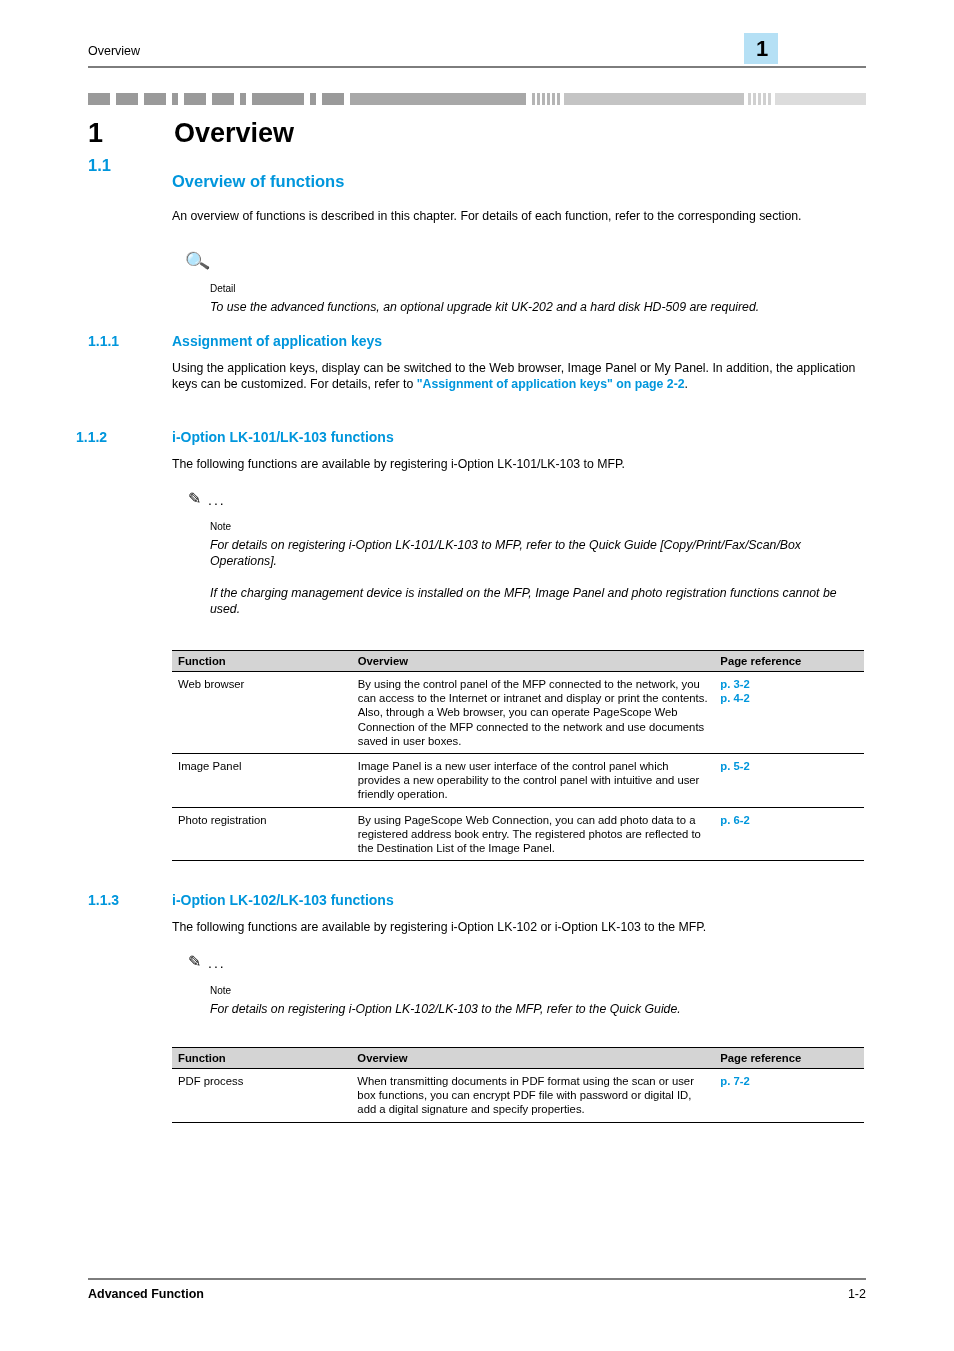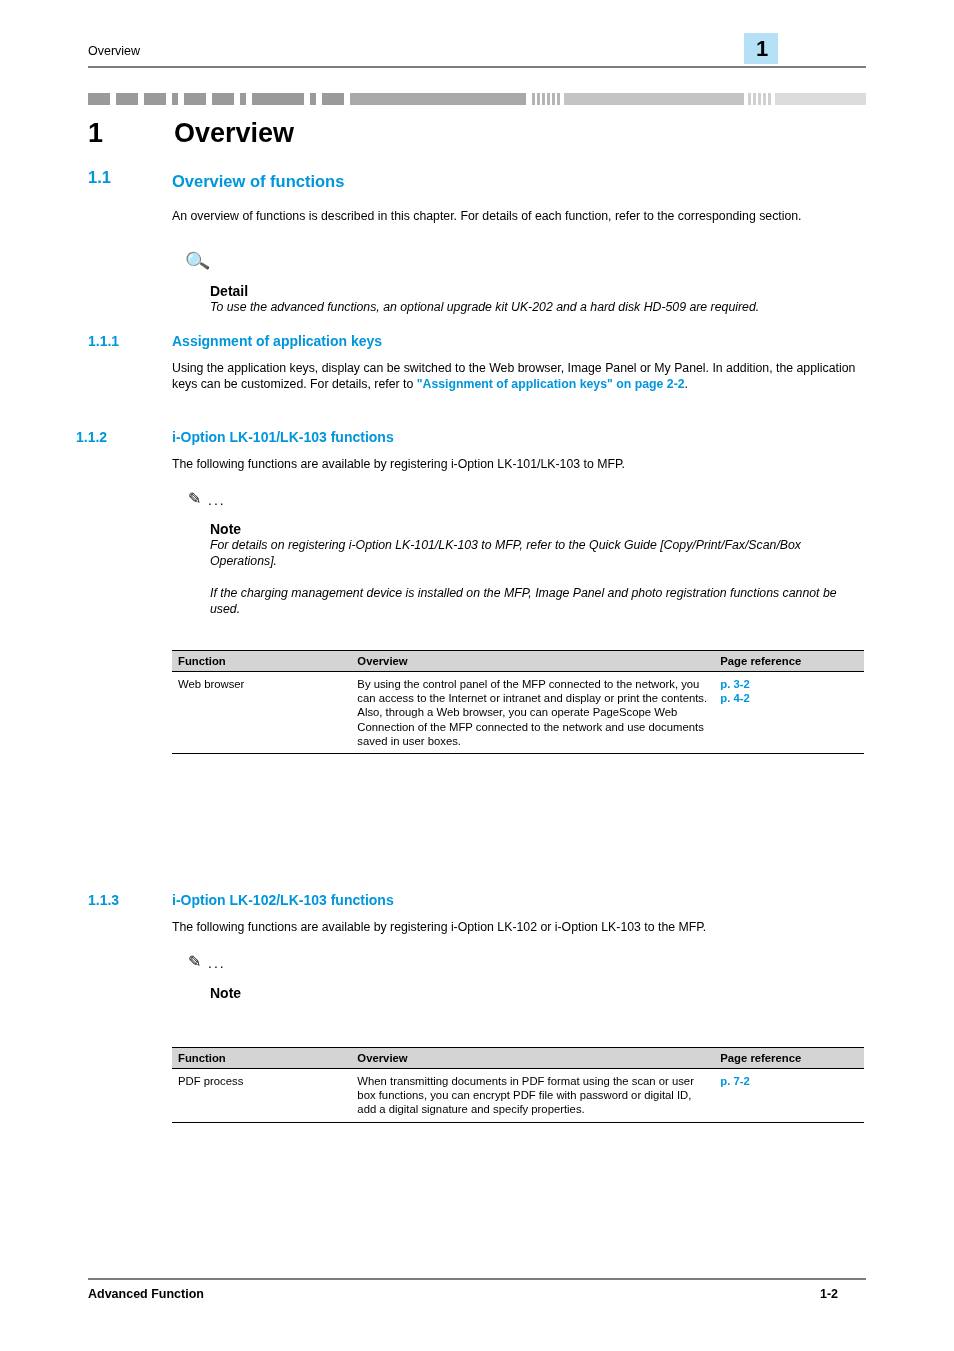--- a/index.html
+++ b/index.html
@@ -139,22 +139,22 @@
     font-size: 16px;
     color: #000;
   }
   .dots {
     position: absolute;
     font-size: 14px;
     letter-spacing: 2px;
   }
   .block-label {
     position: absolute;
-    font-size: 14px;
-    font-weight: bold;
+    font-size: 10px;
+    font-weight: normal;
   }
   .block-text {
     position: absolute;
     font-size: 12.3px;
     line-height: 16px;
     font-style: italic;
   }
 
   
   table.fn-table {
@@ -202,23 +202,23 @@
     left: 88px;
     top: 1287px;
     font-size: 12.5px;
     font-weight: bold;
   }
   .footer-right {
     position: absolute;
     left: 820px;
     top: 1287px;
     width: 46px;
-    text-align: left;
+    text-align: right;
     font-size: 12.5px;
-    font-weight: bold;
+    font-weight: normal;
   }
 </style>
 </head>
 <body>
 
 <div class="page">
 
   <div class="header">
     <div class="header-title">Overview</div>
     <div class="header-rule"></div>
@@ -251,21 +251,21 @@
     <div class="deco-seg" style="left:675px;width:3px;background:#d0d0d0;"></div>
     <div class="deco-seg" style="left:680px;width:3px;background:#d0d0d0;"></div>
     <div class="deco-seg" style="left:687px;width:91px;background:#dcdcdc;"></div>
   </div>
 
   <div class="chapter-row">
     <div class="chapter-num">1</div>
     <div class="chapter-name">Overview</div>
   </div>
 
-  <div class="sec-num h1-num" style="left:88px; top:168px;">1.1</div>
+  <div class="sec-num h1-num" style="left:88px; top:156px;">1.1</div>
   <div class="sec-title h1-title" style="left:172px; top:172px;">Overview of functions</div>
 
   <div class="body-text w-body" style="left:172px; top:208px;">An overview of functions is described in this chapter. For details of each function, refer to the corresponding section.</div>
 
   <div class="icon-detail" style="left:186px; top:250px;">🔍</div>
   <div class="block-label" style="left:210px; top:283px;">Detail</div>
   <div class="block-text w-body" style="left:210px; top:299px; width:660px;">To use the advanced functions, an optional upgrade kit UK-202 and a hard disk HD-509 are required.</div>
 
   <div class="sec-num h2-num" style="left:88px; top:333px;">1.1.1</div>
   <div class="sec-title h2-title" style="left:172px; top:333px;">Assignment of application keys</div>
@@ -294,31 +294,46 @@
     <tbody>
       <tr>
         <td>Web browser</td>
         <td style="white-space:pre-line;">By using the control panel of the MFP connected to the network, you can access to the Internet or intranet and display or print the contents.
 Also, through a Web browser, you can operate PageScope Web Connection of the MFP connected to the network and use documents saved in user boxes.</td>
         <td class="pref">
           <span class="pref-link">p. 3-2</span>
           <span class="pref-link">p. 4-2</span>
         </td>
       </tr>
+      <tr>
+        <td>Image Panel</td>
+        <td style="white-space:pre-line;">Image Panel is a new user interface of the control panel which provides a new operability to the control panel with intuitive and user friendly operation.</td>
+        <td class="pref">
+          <span class="pref-link">p. 5-2</span>
+        </td>
+      </tr>
+      <tr>
+        <td>Photo registration</td>
+        <td style="white-space:pre-line;">By using PageScope Web Connection, you can add photo data to a registered address book entry. The registered photos are reflected to the Destination List of the Image Panel.</td>
+        <td class="pref">
+          <span class="pref-link">p. 6-2</span>
+        </td>
+      </tr>
     </tbody>
   </table>
 
   <div class="sec-num h2-num" style="left:88px; top:892px;">1.1.3</div>
   <div class="sec-title h2-title" style="left:172px; top:892px;">i-Option LK-102/LK-103 functions</div>
 
   <div class="body-text w-body" style="left:172px; top:919px;">The following functions are available by registering i-Option LK-102 or i-Option LK-103 to the MFP.</div>
 
   <div class="icon-note" style="left:188px; top:952px;">✎</div>
   <div class="dots" style="left:208px; top:955px;">...</div>
   <div class="block-label" style="left:210px; top:985px;">Note</div>
+  <div class="block-text" style="left:210px; top:1001px; width:640px;">For details on registering i-Option LK-102/LK-103 to the MFP, refer to the Quick Guide.</div>
 
   <table class="fn-table" id="table2" style="left:172px; top:1047px;">
     <thead>
       <tr>
         <th class="col-fn">Function</th>
         <th class="col-ov">Overview</th>
         <th class="col-pr">Page reference</th>
       </tr>
     </thead>
     <tbody>

